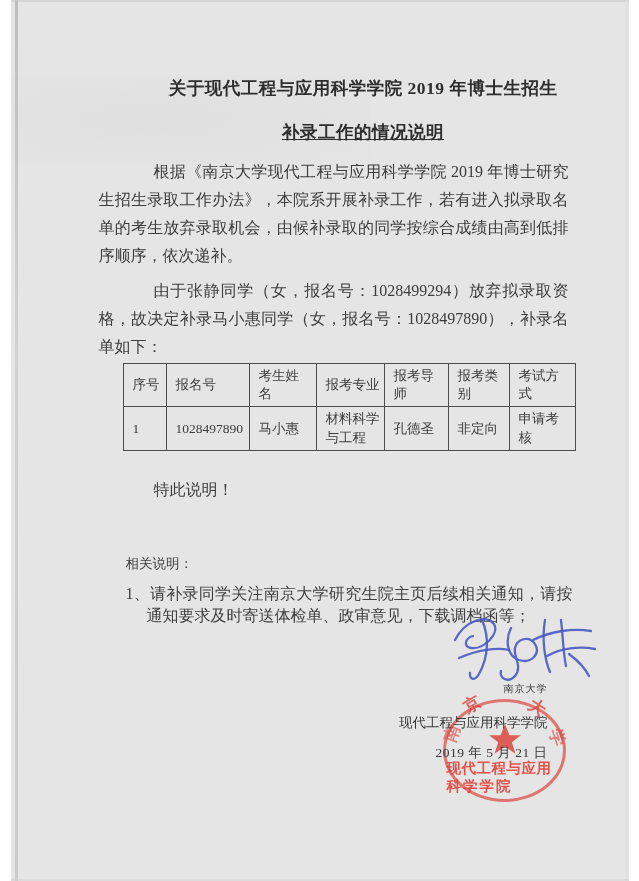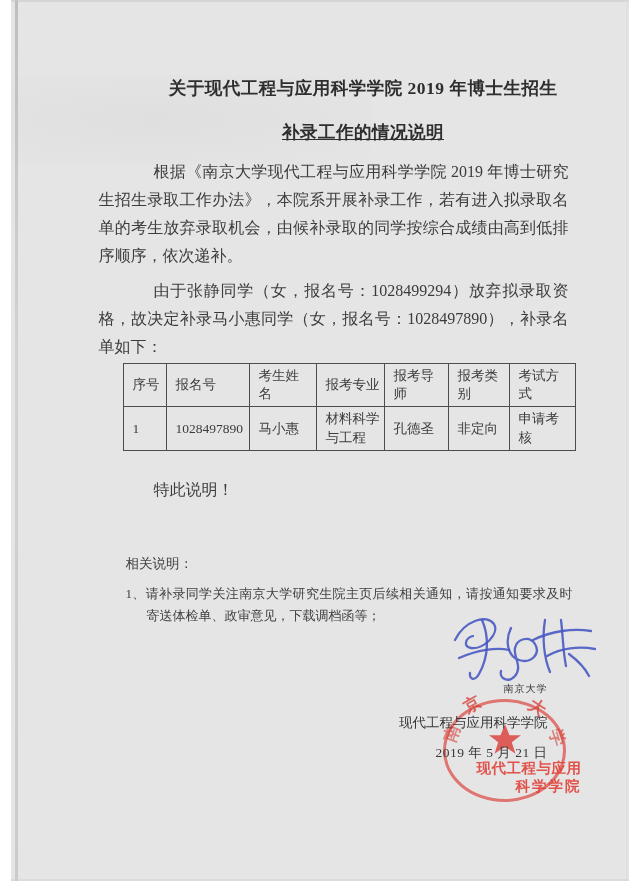--- a/index.html
+++ b/index.html
@@ -45,21 +45,21 @@
     padding:3px 4px 3px 9px; vertical-align:middle; line-height:1.35;
   }
   table.admission tr.hdr  { height:30px; }
   table.admission tr.data { height:42px; }
   col.c0{width:43px} col.c1{width:83px} col.c2{width:67px} col.c3{width:68px}
   col.c4{width:64px} col.c5{width:61px} col.c6{width:66px}
 
   .closing { position:absolute; left:143px; top:480px; font-size:16px; color:#3c3c3c; }
 
   .notes-heading { position:absolute; left:115px; top:555px; font-size:13.5px; color:#3f3f3f; }
-  .note { position:absolute; left:115px; width:447px; font-size:13px; line-height:22px;
+  .note { position:absolute; left:115px; width:447px; font-size:16px; line-height:22px;
           color:#3f3f3f; text-align:justify; padding-left:21px; text-indent:-21px; }
   .note.n1 { top:583px; }
   .note.n2 { top:634px; }
 
   .signature { position:absolute; left:438px; top:610px; z-index:4; }
   .signature path { stroke:#4656c2; stroke-width:2.3; fill:none;
                     stroke-linecap:round; stroke-linejoin:round; opacity:.88; }
 
   .signoff { position:absolute; right:81px; text-align:right; color:#383838; z-index:3; }
   .signoff.u { top:682px; font-size:10px;  letter-spacing:1px; }
@@ -73,21 +73,21 @@
   }
   .seal-arc-char {
     position:absolute; font-size:17px; font-weight:bold;
     color:rgba(214,64,56,.78); width:18px; text-align:center;
   }
   .arc0 { left:432px; top:722px; transform:rotate(-70deg); opacity:.75; }
   .arc1 { left:452px; top:693px; transform:rotate(-30deg); }
   .arc2 { left:517px; top:696px; transform:rotate(33deg); }
   .arc3 { left:537px; top:726px; transform:rotate(72deg); opacity:.8; }
   .seal-star { position:absolute; left:477px; top:723px; }
-  .seal-line { position:absolute; left:448px; width:123px; text-align:right;
+  .seal-line { position:absolute; left:436px; width:123px; text-align:left;
                font-weight:bold; color:rgba(224,62,52,.88);font-family:Liberation Serif, serif; }
   .seal-line.s1 { top:759px; font-size:14.5px; letter-spacing:.5px; }
   .seal-line.s2 { top:777px; font-size:14.5px; letter-spacing:2px; }
 </style>
 </head>
 <body>
 
 <div class="page">
 
   <div class="edge-left"></div>

